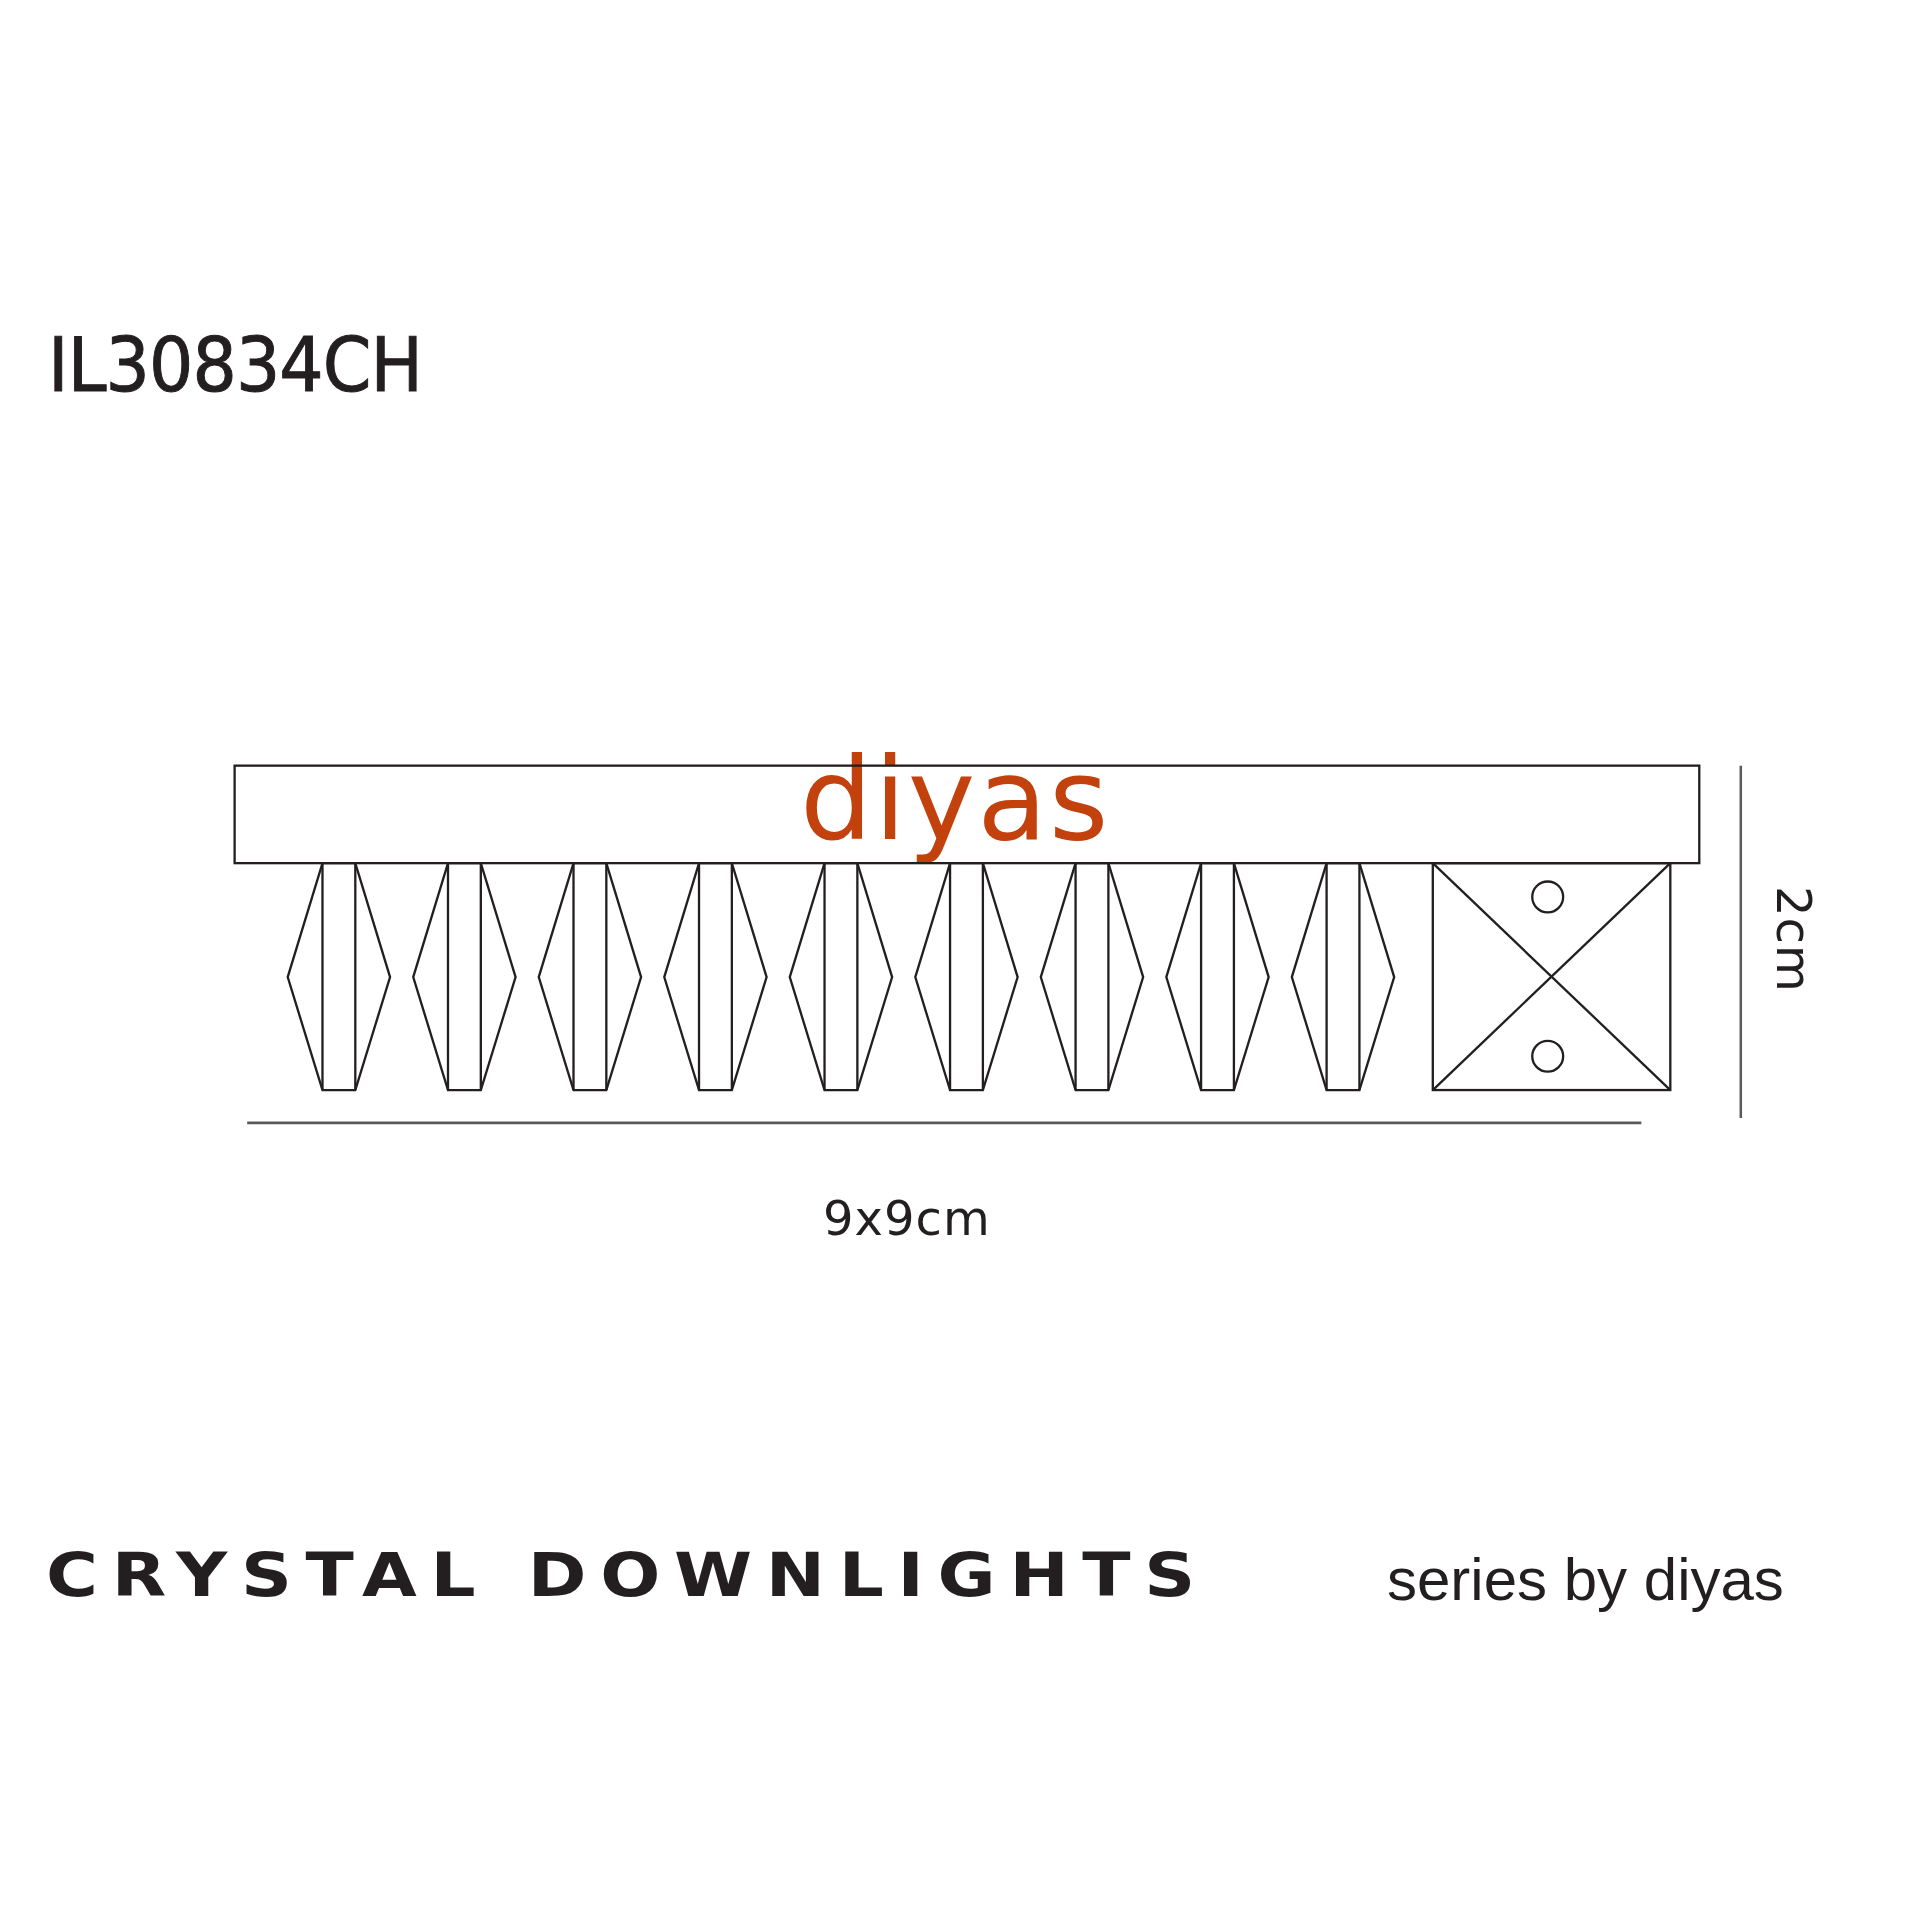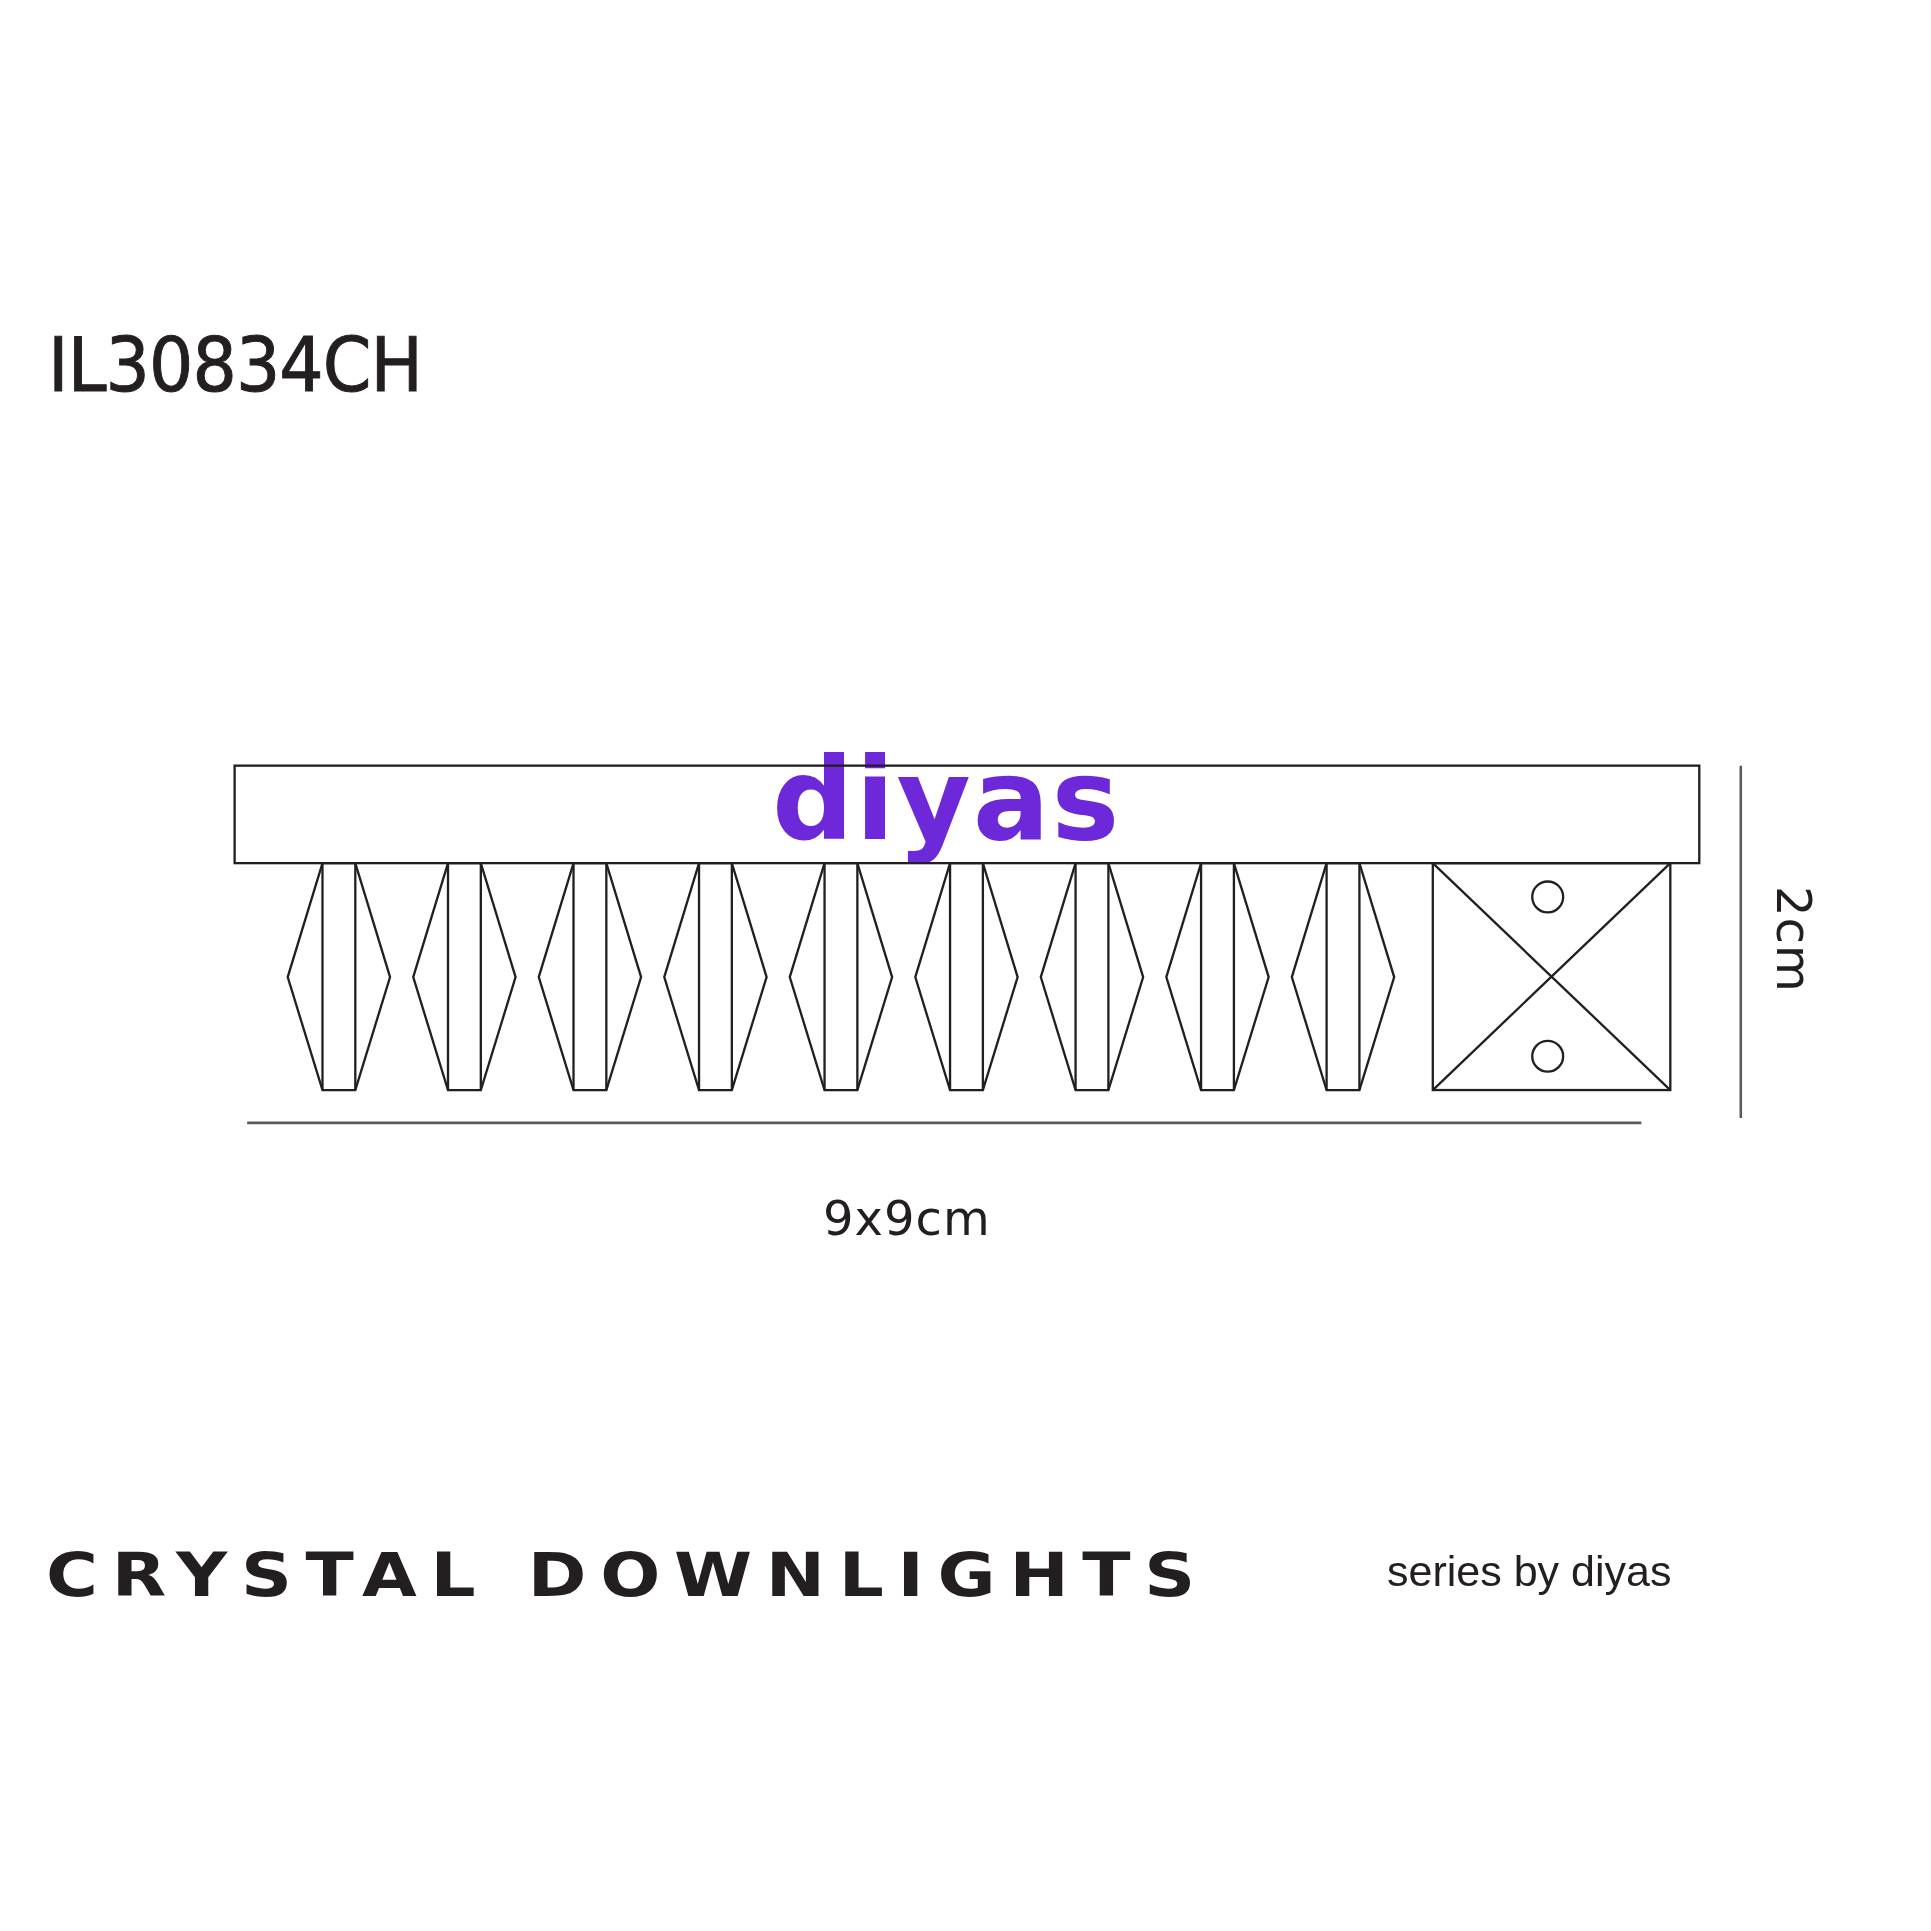--- a/index.html
+++ b/index.html
@@ -30,26 +30,26 @@
     }
     .drawing {
       position: absolute;
       left: 0;
       top: 0;
       width: 1931px;
       height: 1931px;
     }
     .watermark {
       position: absolute;
-      left: 772px;
+      left: 800px;
       top: 743px;
       font-family: "DejaVu Sans", sans-serif;
       font-size: 114px;
-      font-weight: bold;
-      color: #6d28d9;
+      font-weight: normal;
+      color: #c2410c;
       letter-spacing: 1.9px;
       line-height: 1;
       z-index: 0;
     }
     .dim-width-label {
       position: absolute;
       left: 823px;
       top: 1146px;
       font-family: "DejaVu Sans", sans-serif;
       font-size: 48px;
@@ -81,21 +81,21 @@
       line-height: 1;
       color: #231f20;
       transform: scaleX(1.18);
       transform-origin: left top;
     }
     .series-sub {
       position: absolute;
       left: 1387px;
       top: 1550px;
       font-family: "Liberation Sans", sans-serif;
-      font-size: 43px;
+      font-size: 60px;
       line-height: 1;
       color: #231f20;
     }
   </style>
 </head>
 <body>
 
 <div class="watermark">diyas</div>
 
 <div class="product-code">IL30834CH</div>

